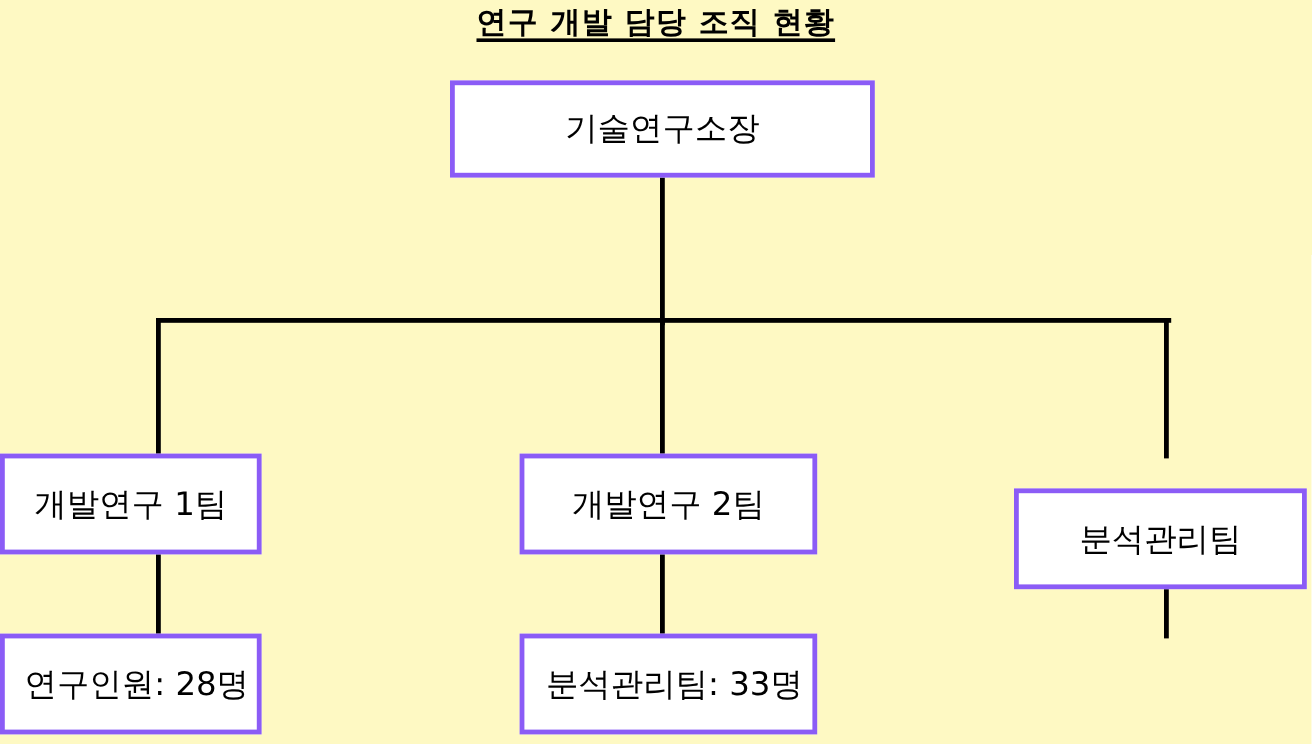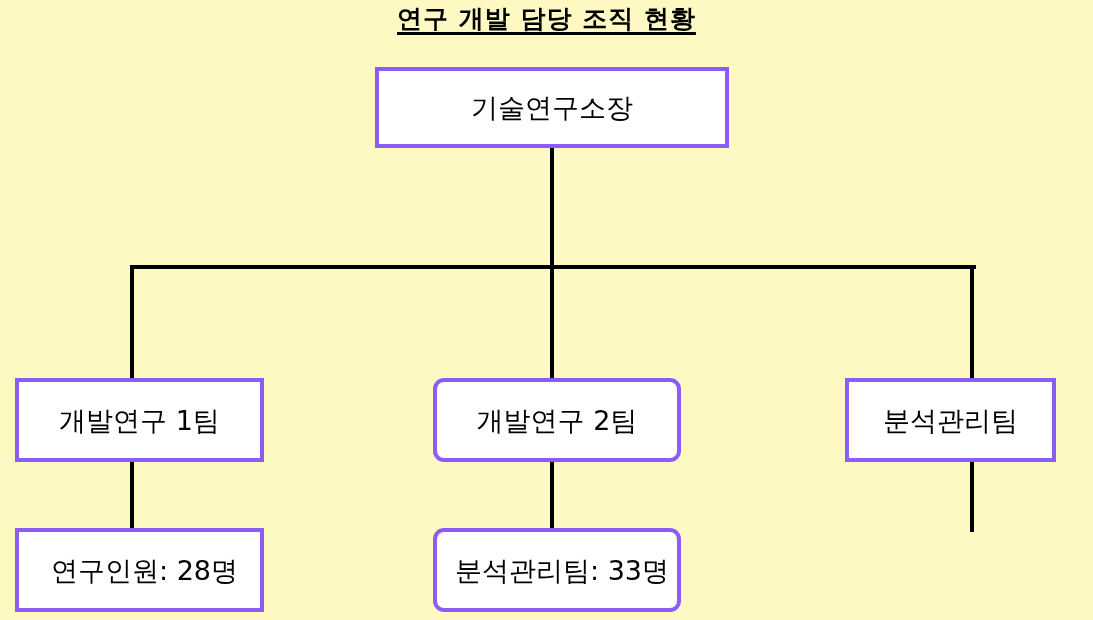--- a/index.html
+++ b/index.html
@@ -49,23 +49,23 @@
     z-index: 2;
   }
   .node-root {
     left: 375px;
     top: 67px;
     width: 354px;
     height: 81px;
   }
   .row-mid  { top: 378px; height: 84px; }
   .row-leaf { top: 528px; height: 84px; padding-left: 10px; }
-  .col-left   { left: 15px;   width: 249px; }
-  .col-center { left: 433px; width: 248px; border-radius: 11px; }
-  .col-right  { left: 845px; width: 211px; }
+  .col-left   { left: 0;   width: 218px; }
+  .col-center { left: 433px; width: 248px; }
+  .col-right  { left: 845px; width: 244px; margin-top: 29px; }
   .v-line {
     position: absolute;
     width: 4px;
     background: #000000;
     z-index: 1;
   }
   .h-line {
     position: absolute;
     height: 4px;
     background: #000000;

